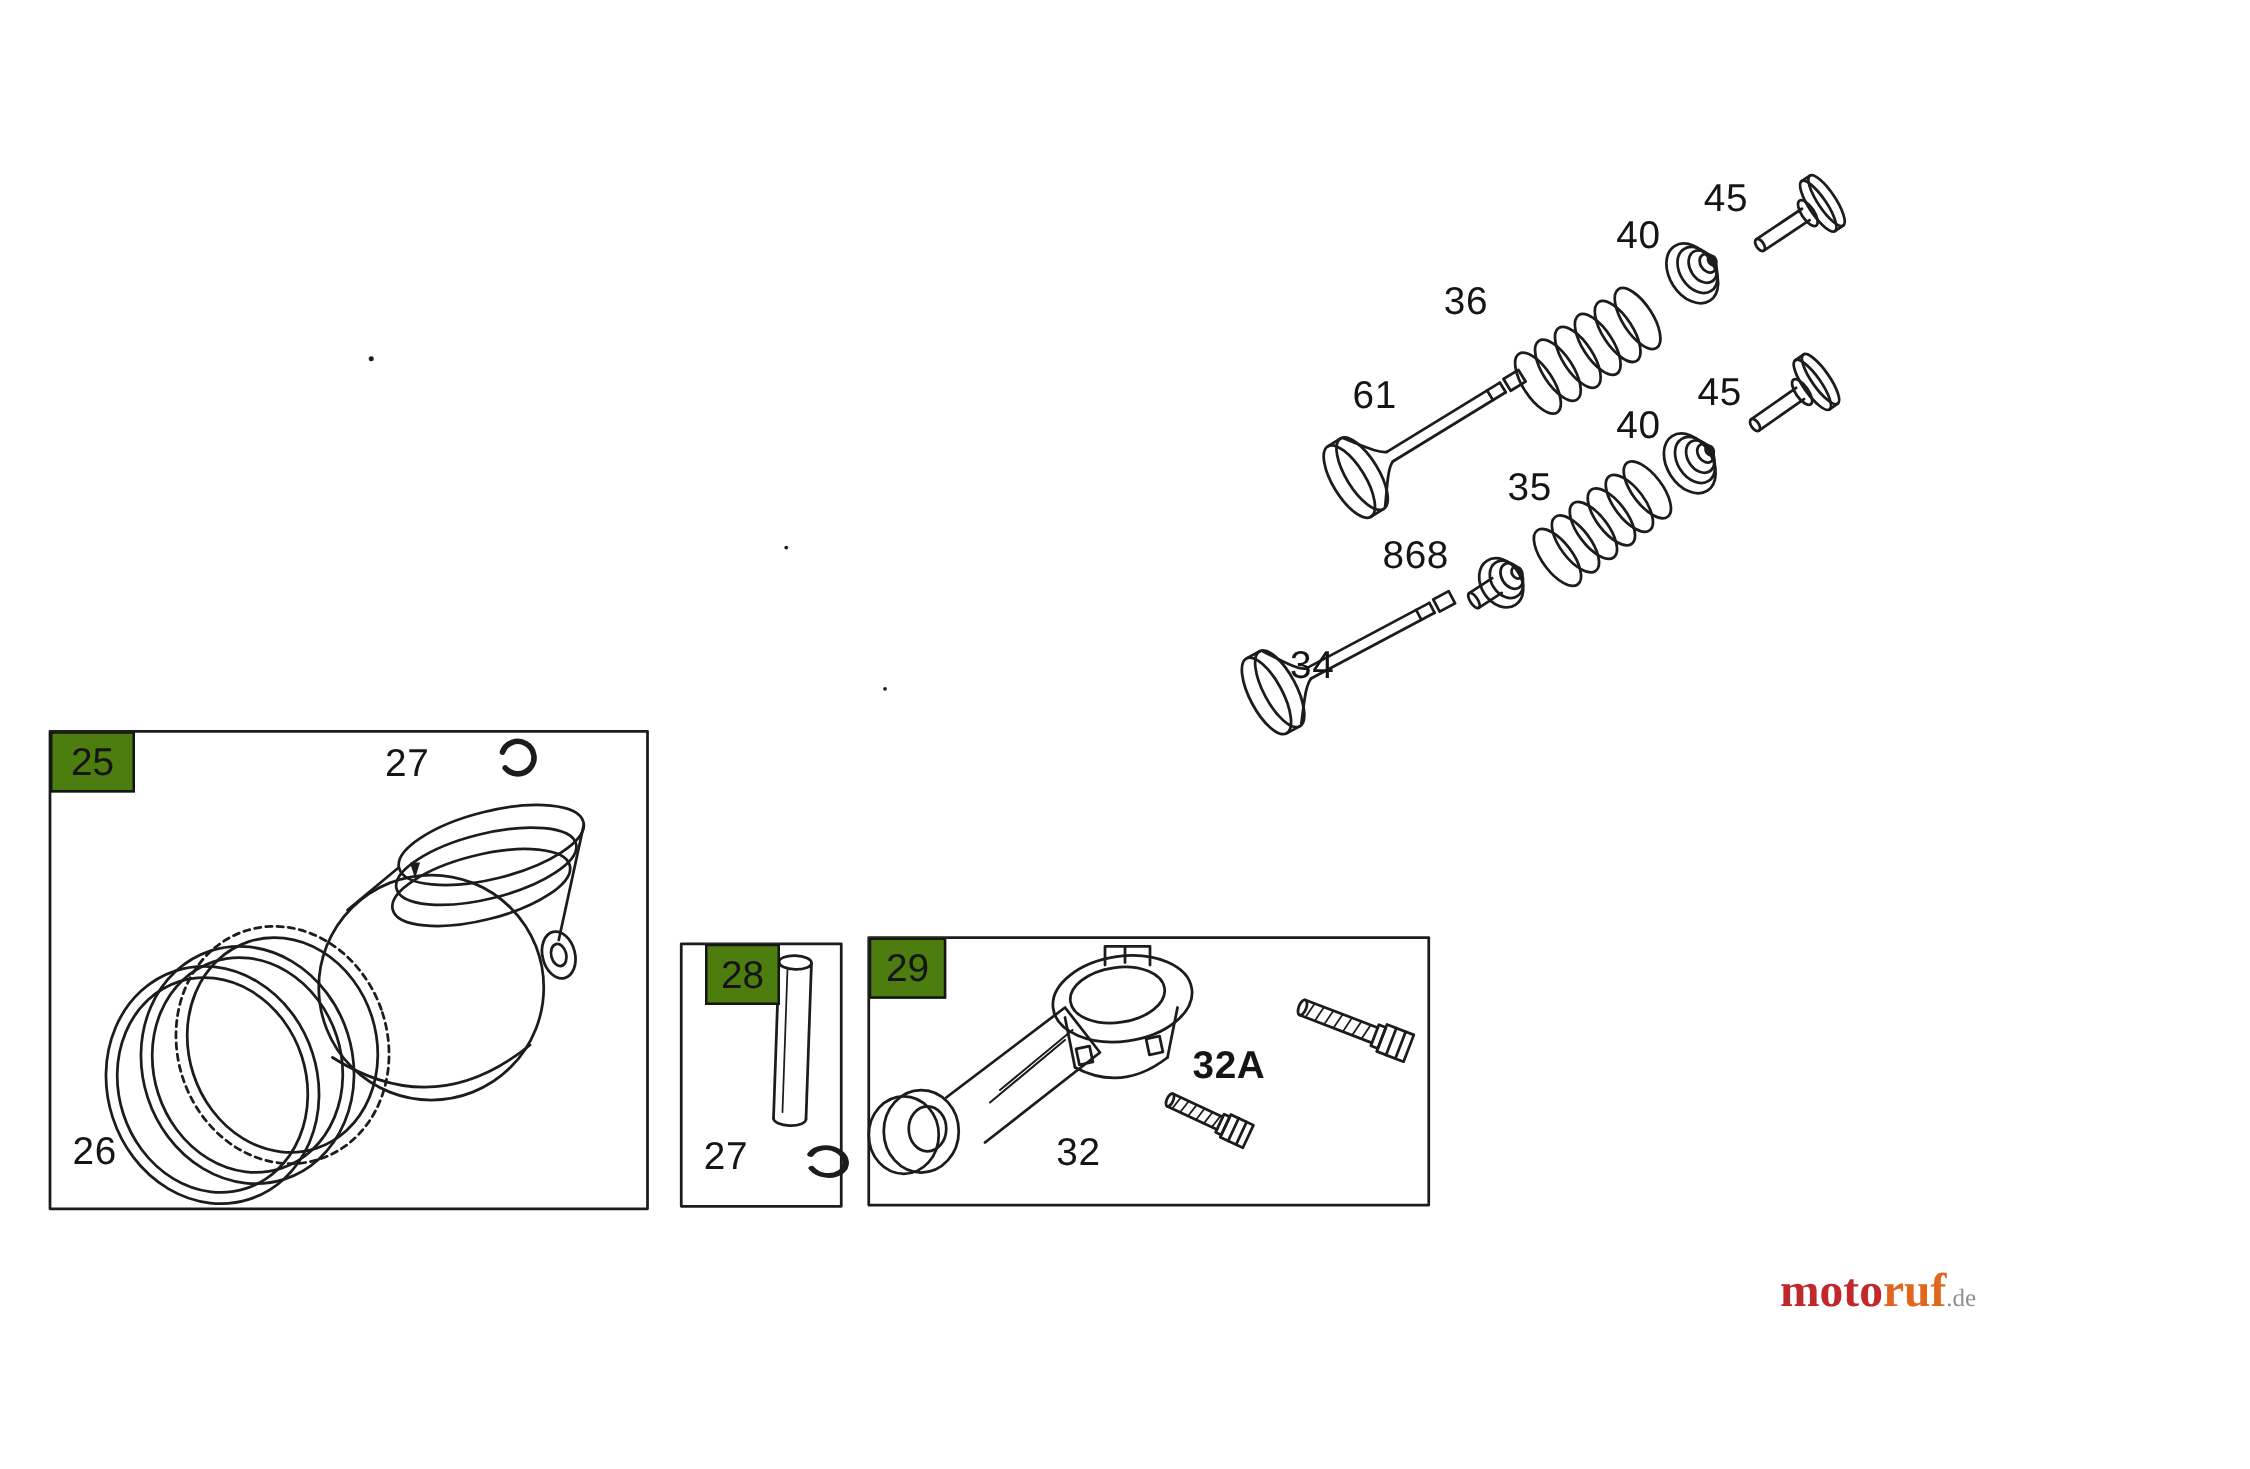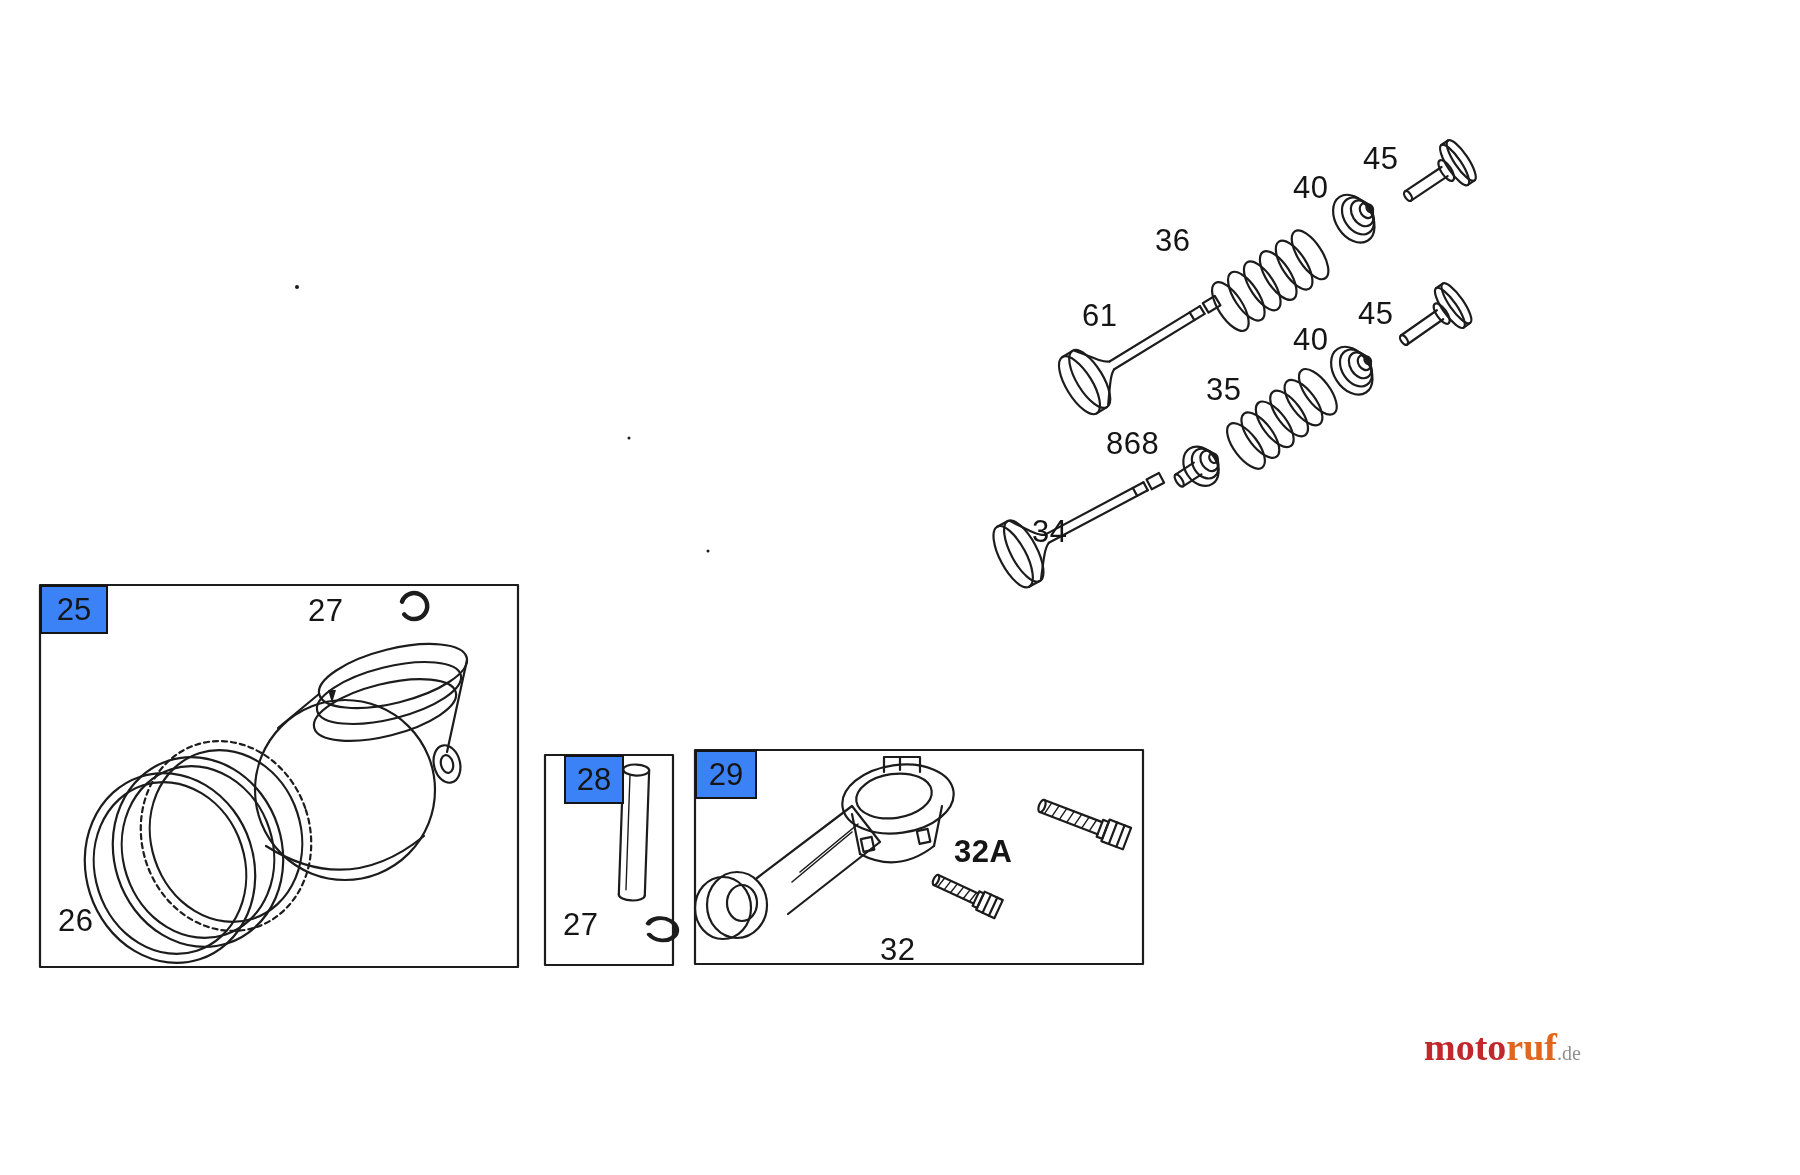--- a/index.html
+++ b/index.html
@@ -8,26 +8,26 @@
     position:relative;width:1800px;height:1175px;background:#ffffff;
     font-family:"Liberation Sans",sans-serif;color:#151515;overflow:hidden;
   }
   .art{position:absolute;left:0;top:0;width:1800px;height:1175px;}
   .part-label{
     position:absolute;font-size:31px;line-height:1;color:#151515;
     white-space:nowrap;letter-spacing:.5px;
   }
   .frame-label{
     position:absolute;border:2.5px solid #151515;display:flex;align-items:center;
-    justify-content:center;font-size:31px;color:#151515;background:#3b82f6;
+    justify-content:center;font-size:31px;color:#151515;background:#4d7c0f;
   }
   .logo{
     position:absolute;left:1424px;top:1014px;
     font-family:"Liberation Serif",serif;font-size:38px;font-weight:700;
-    line-height:1;white-space:nowrap;margin-top:14px;
+    line-height:1;white-space:nowrap;
   }
   .logo .left{color:#c2272b;}
   .logo .right{color:#e2661e;}
   .logo .tld{font-size:20px;color:#8f8f8f;font-weight:400;}
 </style>
 </head>
 <body>
 
 <div class="canvas">
 
@@ -242,21 +242,21 @@
     <span>28</span>
   </div>
   <div class="frame-label" style="left:695px;top:750px;width:58px;height:45px;">
     <span>29</span>
   </div>
 
   <div class="part-label" style="left:308px;top:595px;">27</div>
   <div class="part-label" style="left:58px;top:905px;">26</div>
   <div class="part-label" style="left:563px;top:909px;">27</div>
   <div class="part-label" style="left:954px;top:836px;font-weight:bold;">32A</div>
-  <div class="part-label" style="left:880px;top:906px;margin-top:28px;">32</div>
+  <div class="part-label" style="left:845px;top:906px;">32</div>
   <div class="part-label" style="left:1082px;top:300px;">61</div>
   <div class="part-label" style="left:1032px;top:516px;">34</div>
   <div class="part-label" style="left:1206px;top:374px;text-align:right;">35</div>
   <div class="part-label" style="left:1155px;top:225px;">36</div>
   <div class="part-label" style="left:1293px;top:172px;">40</div>
   <div class="part-label" style="left:1293px;top:324px;">40</div>
   <div class="part-label" style="left:1363px;top:143px;">45</div>
   <div class="part-label" style="left:1358px;top:298px;">45</div>
   <div class="part-label" style="left:1106px;top:428px;">868</div>
 

